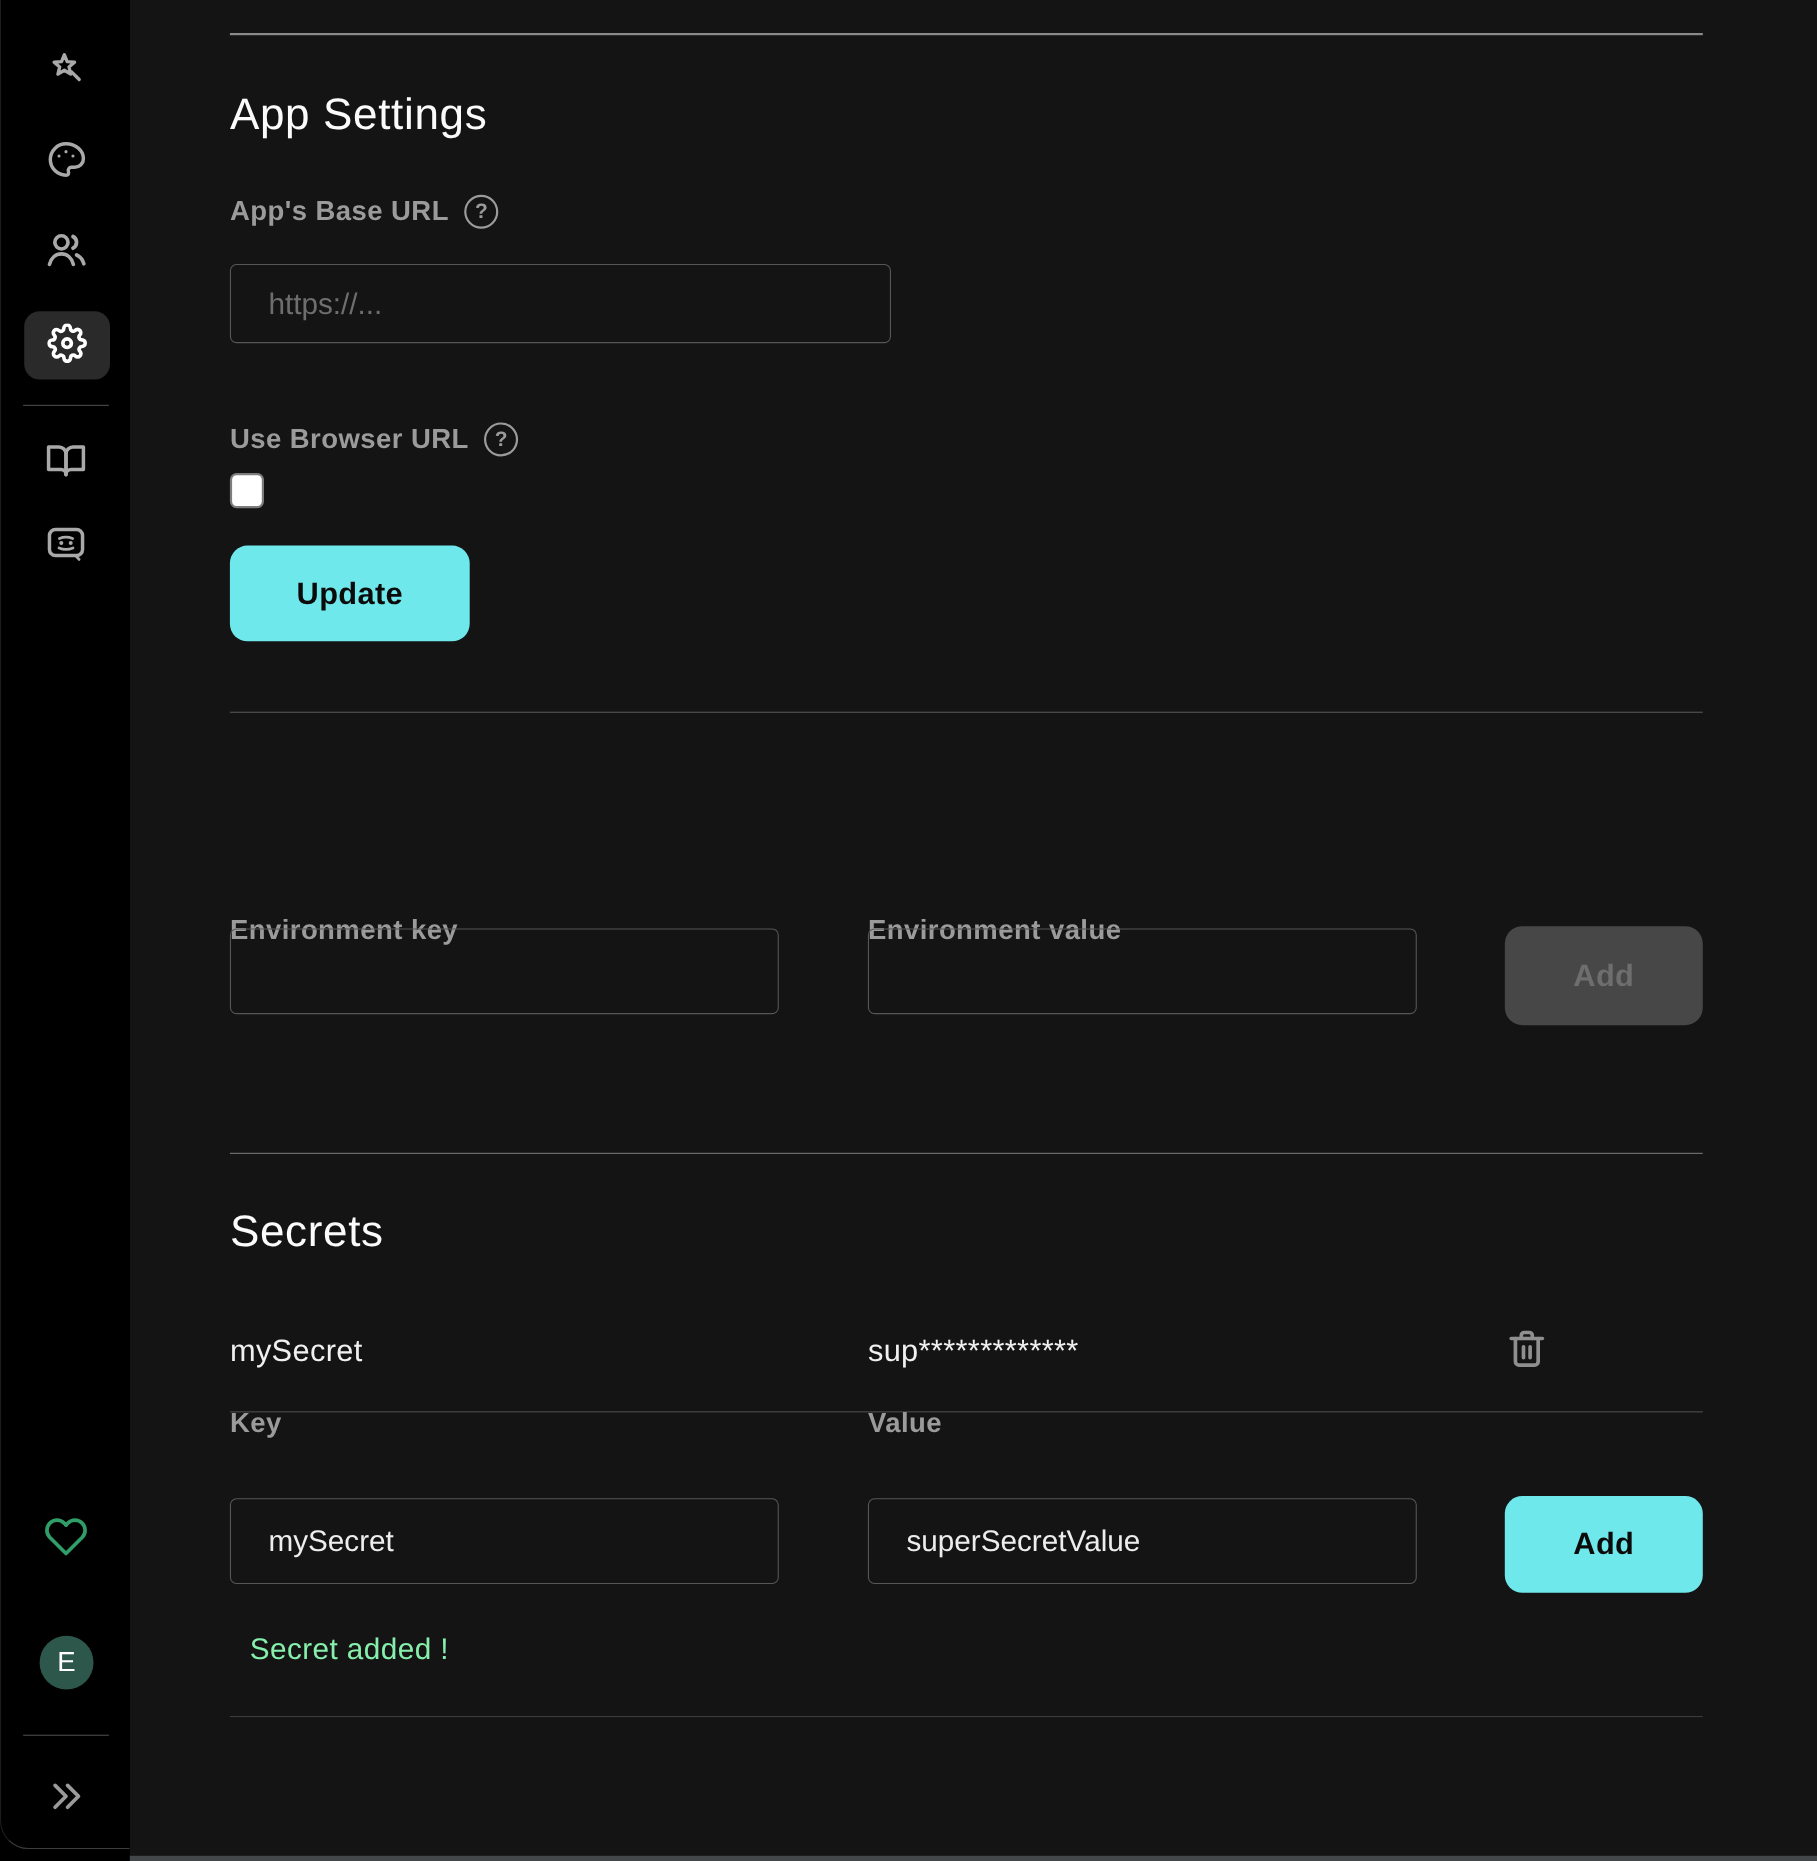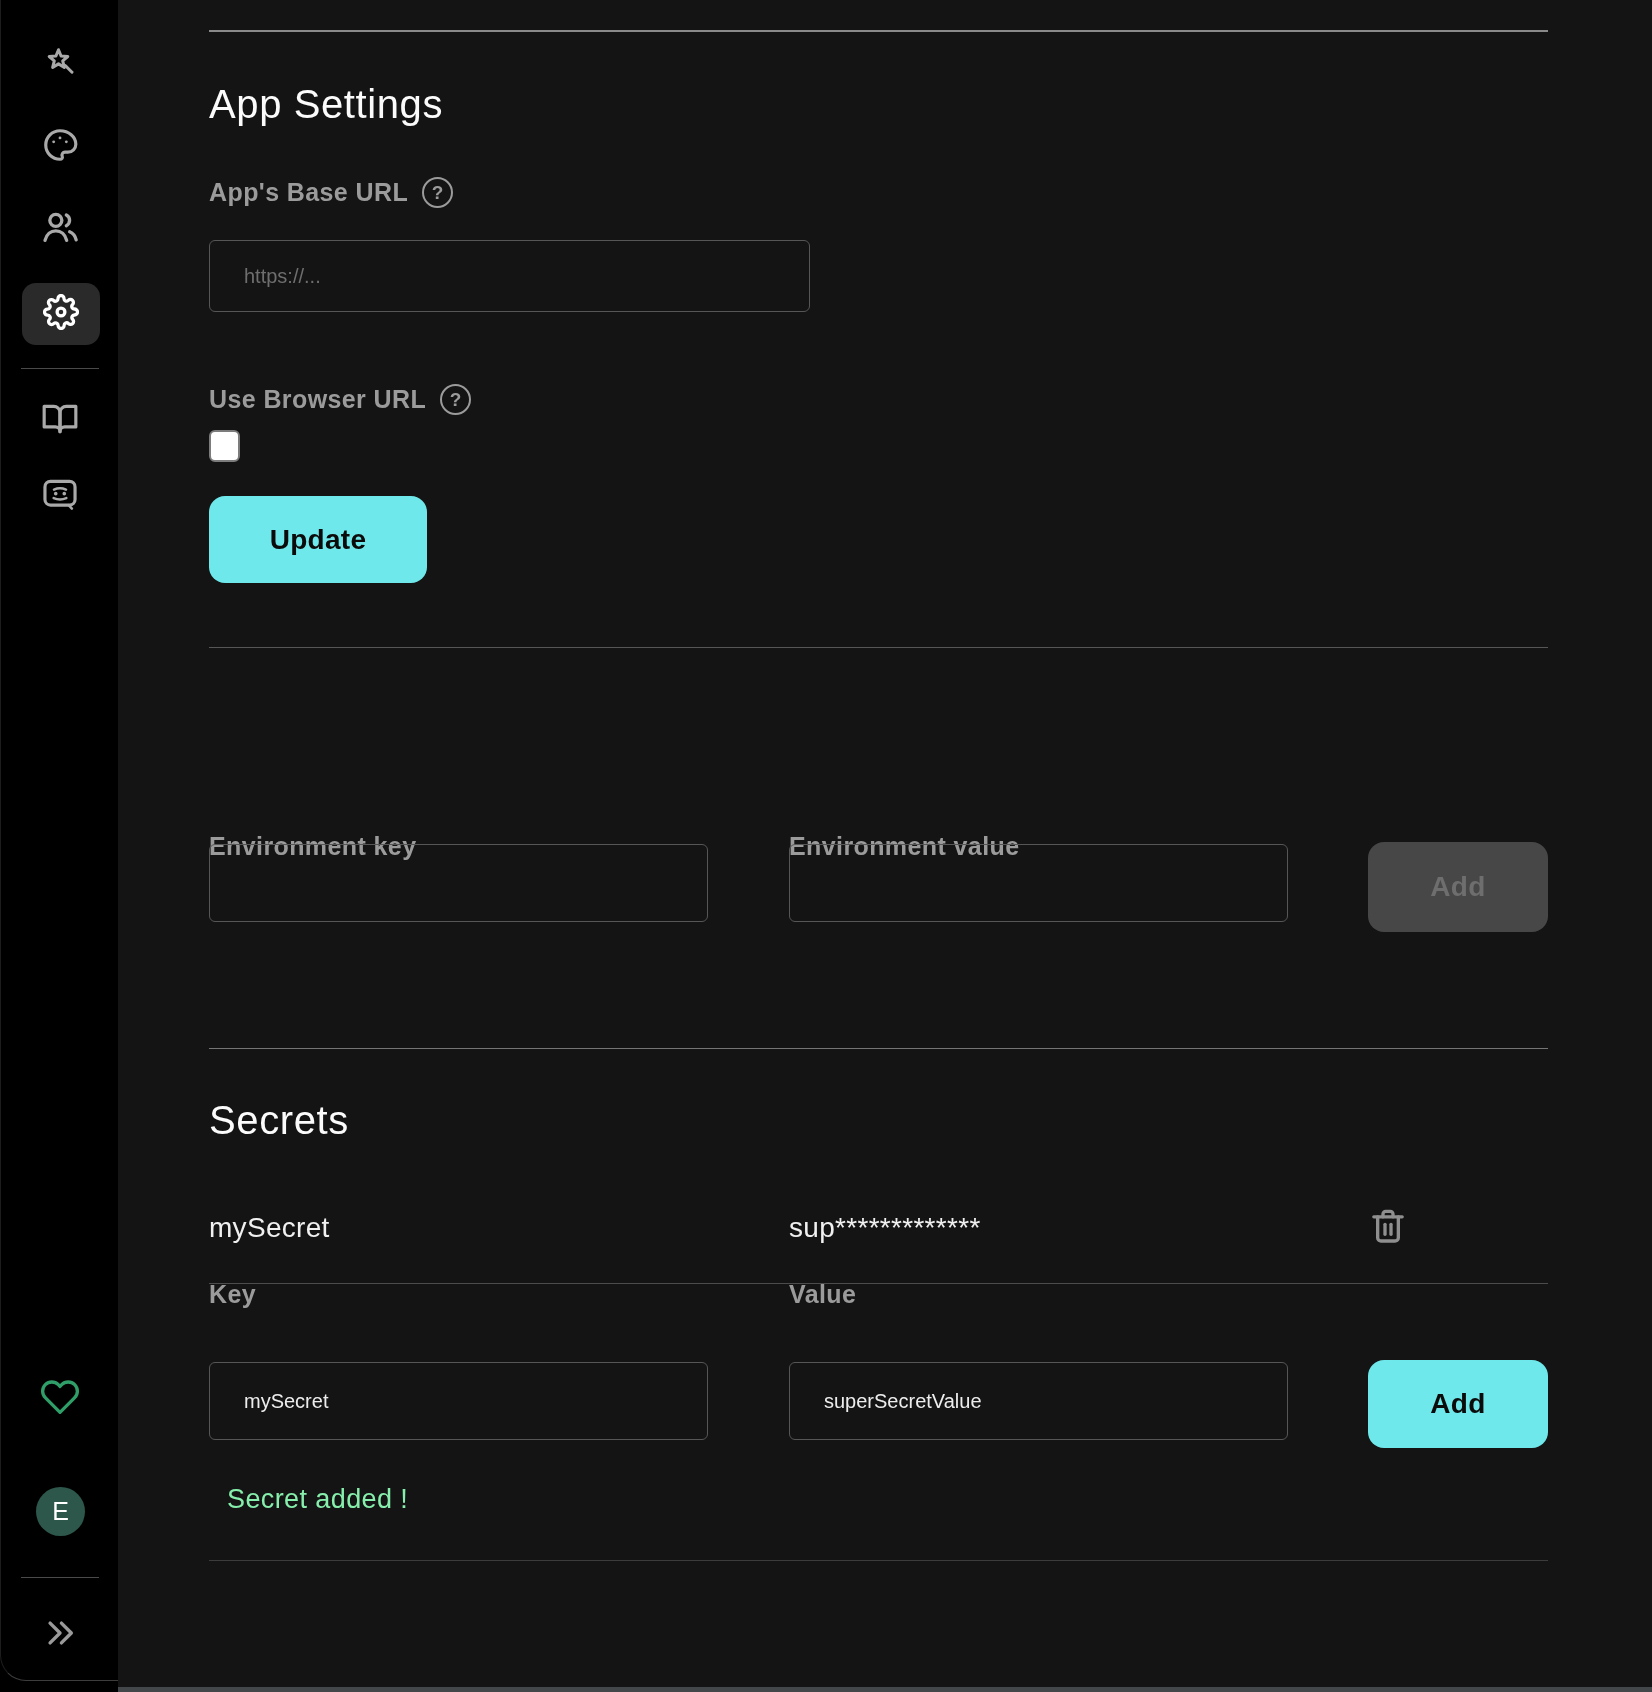--- a/index.html
+++ b/index.html
@@ -27,21 +27,21 @@
   
   .content { position:absolute; left:209px; top:0; width:1339px; height:1692px; z-index:2; }
   .row { position:absolute; left:0; right:0; }
   .divider { position:absolute; left:0; right:0; height:1px; background:#565656; }
   h1 { color:#fbfbfb; font-size:40px; font-weight:500; letter-spacing:0.6px; }
   .field-label { color:#9b9b9b; font-size:25px; font-weight:700; letter-spacing:0.4px; }
   .label-row { display:flex; align-items:center; gap:14px; }
   .qmark { width:31px; height:31px; border:2.5px solid #9b9b9b; border-radius:50%; color:#9b9b9b;
            font-size:19px; font-weight:700; display:flex; align-items:center; justify-content:center; cursor:pointer; flex:0 0 auto; }
   .tinput { background:transparent; border:1px solid #565656; border-radius:6px; color:#ededed;
-            font-size:20px; font-family:"Liberation Sans", sans-serif; padding:0 34px; outline:none; }
+            font-size:27px; font-family:"Liberation Sans", sans-serif; padding:0 34px; outline:none; }
   .tinput::placeholder { color:#6e6e6e; }
   .checkbox { width:31px; height:32px; background:#fff; border:2px solid #7c7c7c; border-radius:6px; cursor:pointer; }
   .btn { border:none; border-radius:16px; font-family:"Liberation Sans", sans-serif;
          font-size:28px; font-weight:700; cursor:pointer; letter-spacing:0.3px; }
   .btn-accent { background:#6ee8ea; color:#0b0b0b; }
   .btn-disabled { background:#474747; color:#6e6e6e; cursor:default; }
 
   .col-key { position:absolute; left:0; width:499px; }
   .col-val { position:absolute; left:580px; width:499px; }
   .col-add { position:absolute; right:0; width:180px; }

